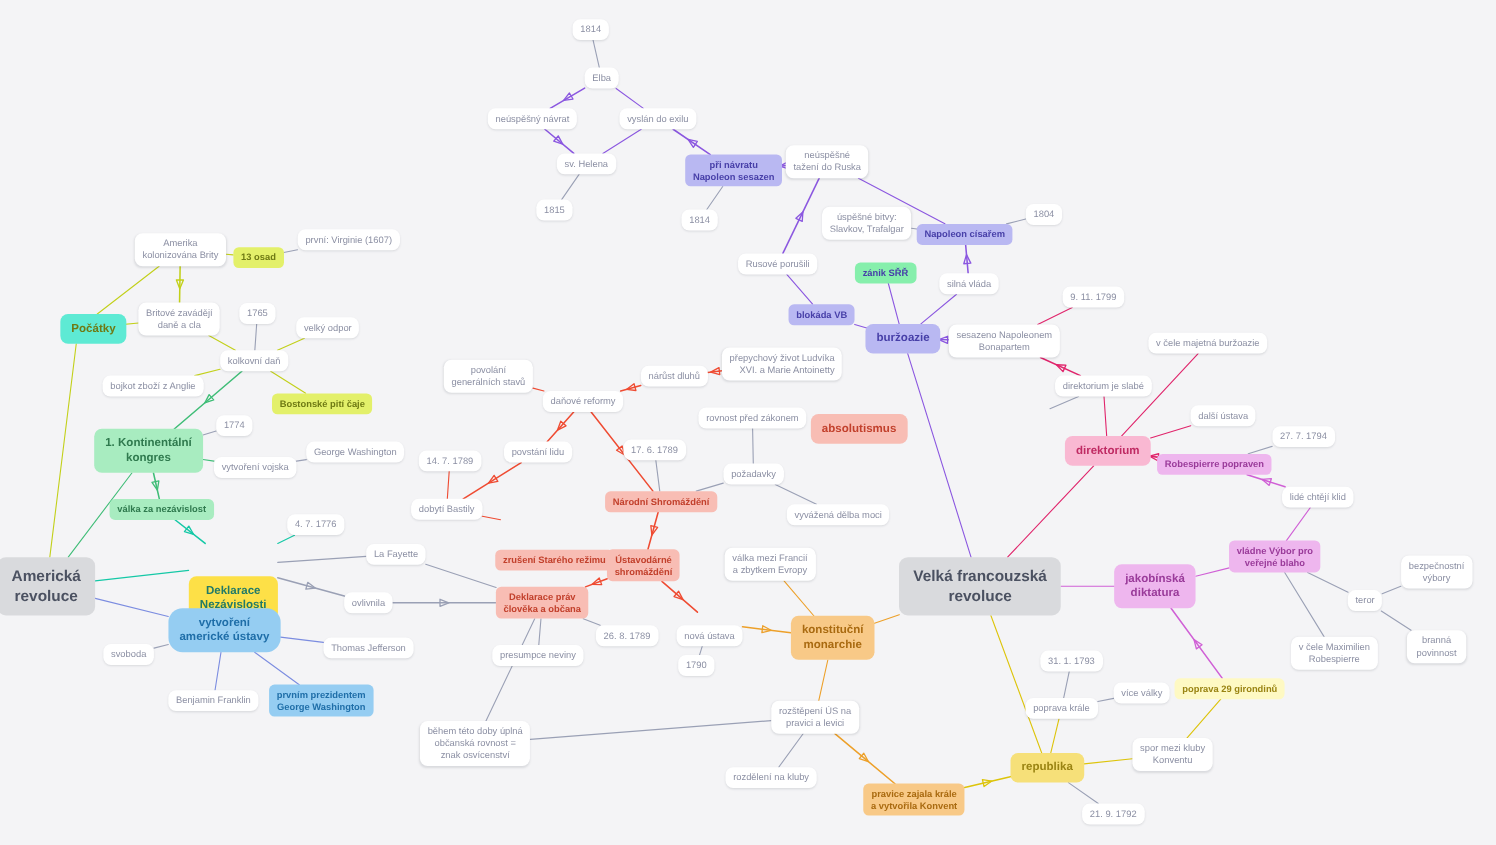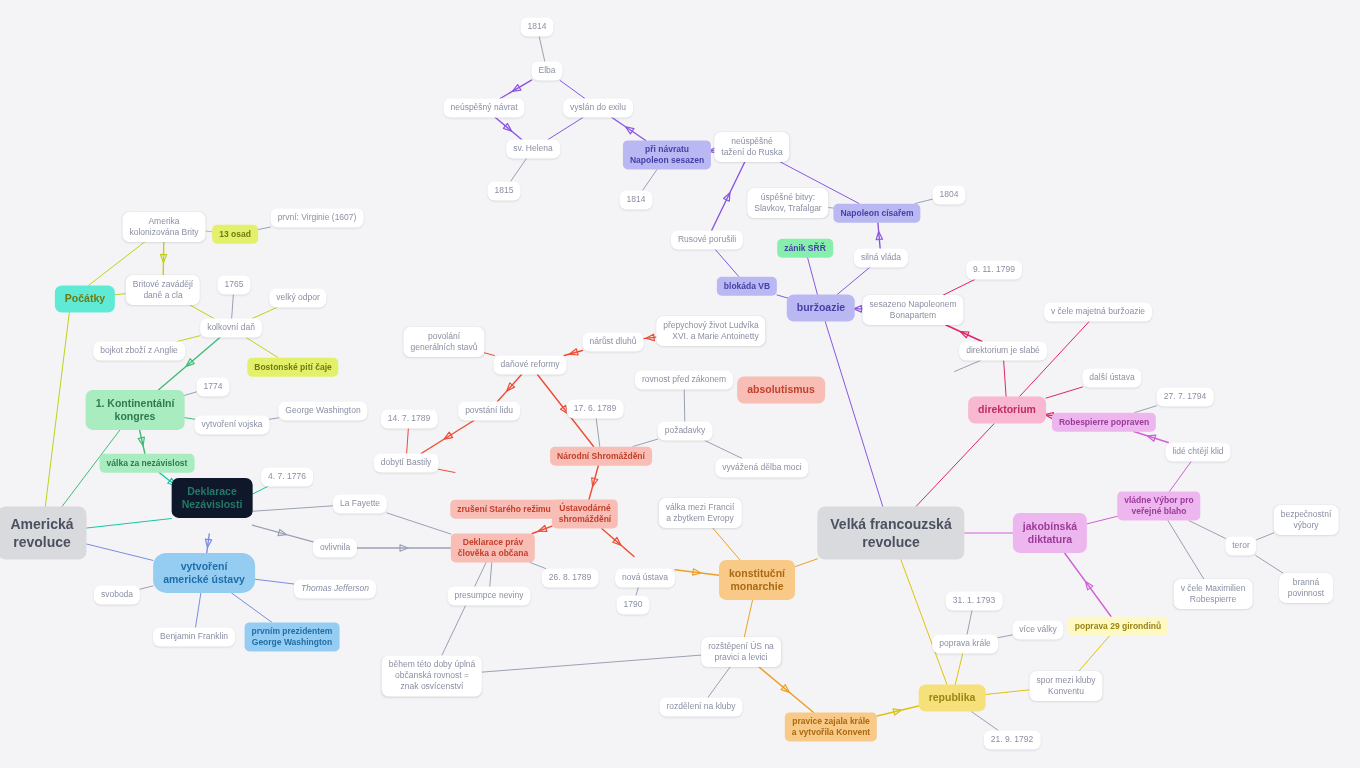--- a/index.html
+++ b/index.html
@@ -207,29 +207,29 @@
     <div class="node plain plainmulti" style="left: 139px; top: 351px;">bojkot zboží z Anglie</div>
     <div class="node sml chip" style="left: 293px; top: 367px; background: rgb(227, 240, 106); color: rgb(111, 122, 20);">Bostonské pití čaje</div>
     <div class="node mid chip" style="left: 135px; top: 410px; background: rgb(168, 236, 192); color: rgb(47, 122, 78);">1. Kontinentální
 kongres</div>
     <div class="node plain plainmulti" style="left: 213px; top: 387px;">1774</div>
     <div class="node plain plainmulti" style="left: 232px; top: 425px;">vytvoření vojska</div>
     <div class="node plain plainmulti" style="left: 323px; top: 411px;">George Washington</div>
     <div class="node sml chip" style="left: 147px; top: 463px; background: rgb(168, 236, 192); color: rgb(47, 122, 78);">válka za nezávislost</div>
     <div class="node big chip" style="left: 42px; top: 533px; background: rgb(217, 218, 221); color: rgb(75, 81, 97);">Americká
 revoluce</div>
-    <div class="node mid chip" style="left: 212px; top: 498px; background: #0f172a; color: rgb(34, 122, 104);">Deklarace
+    <div class="node mid chip" style="left: 212px; top: 544px; background: #fde047; color: rgb(34, 122, 104);">Deklarace
 Nezávislosti</div>
     <div class="node plain plainmulti" style="left: 287px; top: 477px;">4. 7. 1776</div>
     <div class="node plain plainmulti" style="left: 360px; top: 504px;">La Fayette</div>
     <div class="node plain plainmulti" style="left: 335px; top: 548px;">ovlivnila</div>
     <div class="node mid chip" style="left: 204px; top: 573px; background: rgb(149, 205, 242); color: rgb(31, 110, 168); border-radius: 13px;">vytvoření
 americké ústavy</div>
     <div class="node plain plainmulti" style="left: 117px; top: 595px;">svoboda</div>
-    <div class="node plain plainmulti" style="left: 335px; top: 589px; font-style: italic;">Thomas Jefferson</div>
+    <div class="node plain plainmulti" style="left: 335px; top: 589px;">Thomas Jefferson</div>
     <div class="node plain plainmulti" style="left: 194px; top: 637px;">Benjamin Franklin</div>
     <div class="node sml chip" style="left: 292px; top: 637px; background: rgb(149, 205, 242); color: rgb(31, 110, 168);">prvním prezidentem
 George Washington</div>
     <div class="node plain plainmulti" style="left: 432px; top: 676px;">během této doby úplná
 občanská rovnost =
 znak osvícenství</div>
     <div class="node plain plainmulti" style="left: 444px; top: 342px;">povolání
 generálních stavů</div>
     <div class="node plain plainmulti" style="left: 530px; top: 365px;">daňové reformy</div>
     <div class="node plain plainmulti" style="left: 613px; top: 342px;">nárůst dluhů</div>

